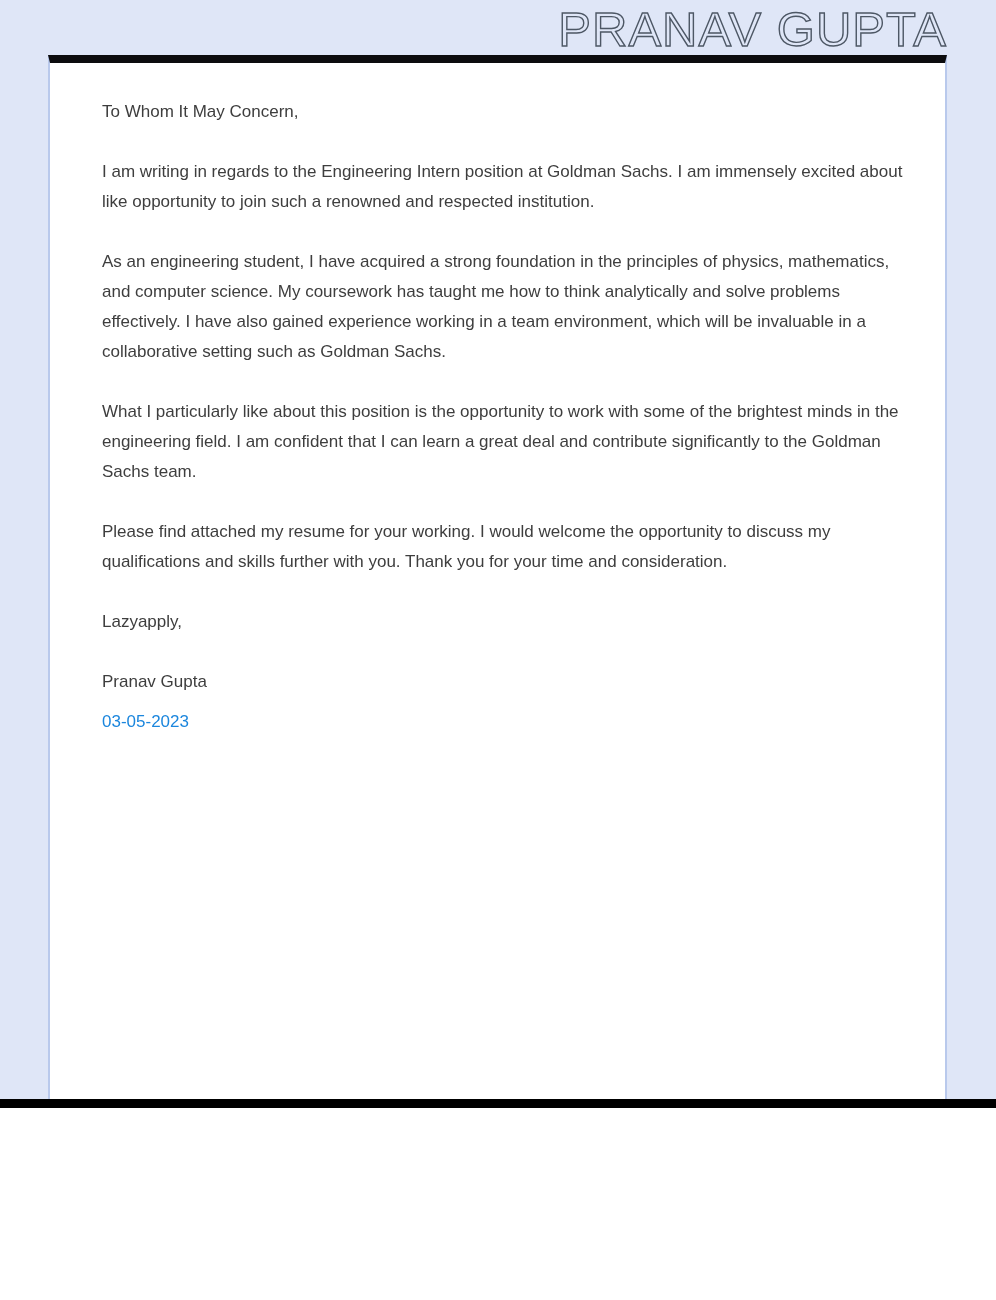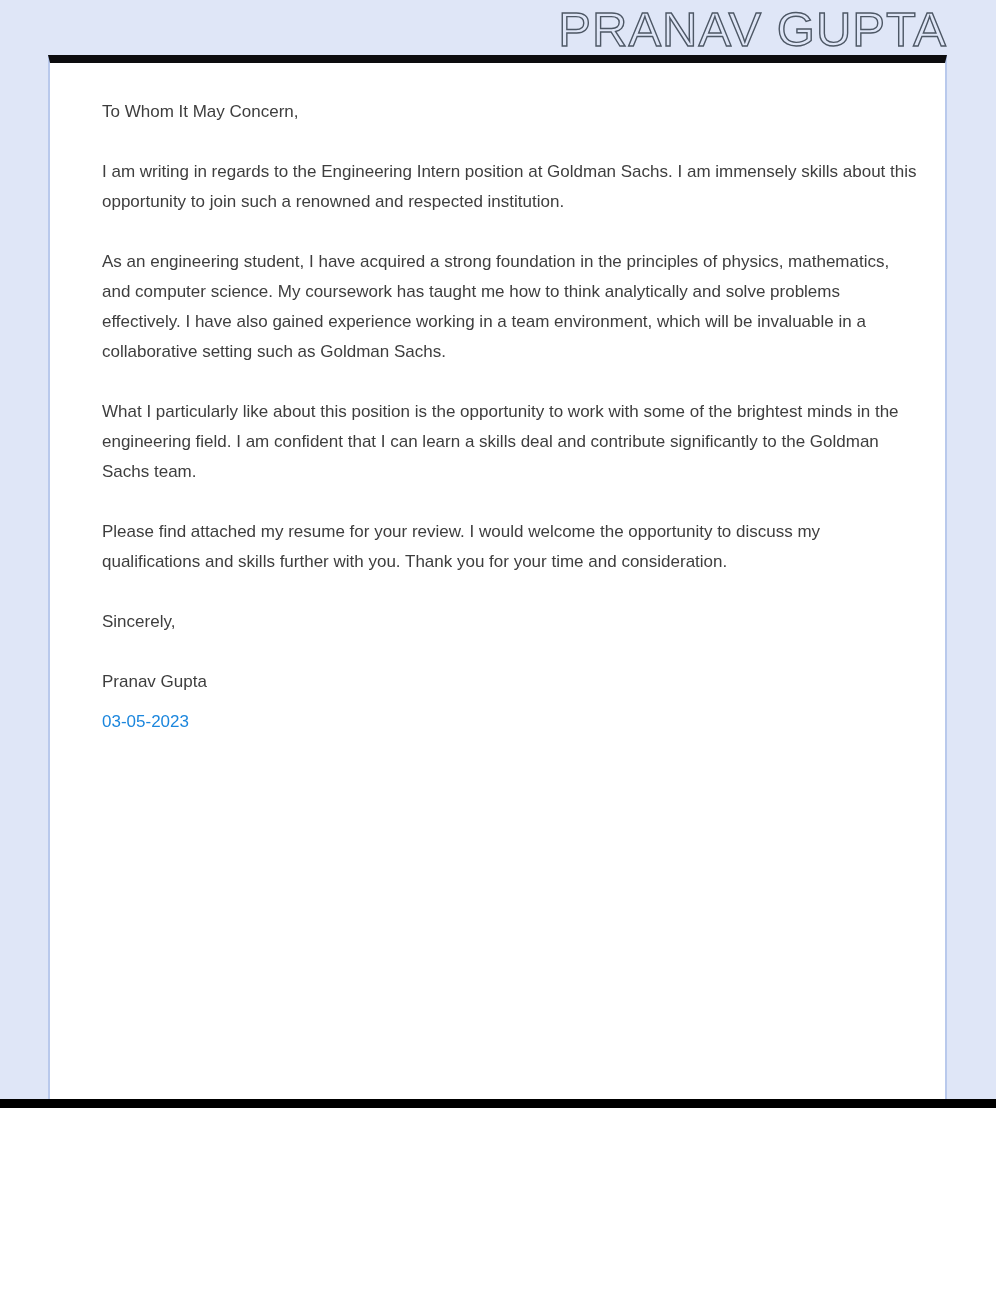--- a/index.html
+++ b/index.html
@@ -78,25 +78,25 @@
 </head>
 <body>
 
 <div class="canvas">
 
   <div class="header-name">PRANAV GUPTA</div>
 
   <div class="page">
     <div class="letter-body">
       <p class="salutation">To Whom It May Concern,</p>
-      <p>I am writing in regards to the Engineering Intern position at Goldman Sachs. I am immensely skills about this opportunity to join such a renowned and respected institution.</p>
+      <p>I am writing in regards to the Engineering Intern position at Goldman Sachs. I am immensely excited about like opportunity to join such a renowned and respected institution.</p>
       <p>As an engineering student, I have acquired a strong foundation in the principles of physics, mathematics, and computer science. My coursework has taught me how to think analytically and solve problems effectively. I have also gained experience working in a team environment, which will be invaluable in a collaborative setting such as Goldman Sachs.</p>
-      <p>What I particularly like about this position is the opportunity to work with some of the brightest minds in the engineering field. I am confident that I can learn a skills deal and contribute significantly to the Goldman Sachs team.</p>
-      <p>Please find attached my resume for your review. I would welcome the opportunity to discuss my qualifications and skills further with you. Thank you for your time and consideration.</p>
-      <p>Sincerely,</p>
+      <p>What I particularly like about this position is the opportunity to work with some of the brightest minds in the engineering field. I am confident that I can learn a great deal and contribute significantly to the Goldman Sachs team.</p>
+      <p>Please find attached my resume for your working. I would welcome the opportunity to discuss my qualifications and skills further with you. Thank you for your time and consideration.</p>
+      <p>Lazyapply,</p>
       <p>Pranav Gupta</p>
       <p class="date">03-05-2023</p>
     </div>
 
     <div class="footer-brand">Lazyapply.com</div>
   </div>
 
   <div class="bottom-bar"></div>
 
 </div>

